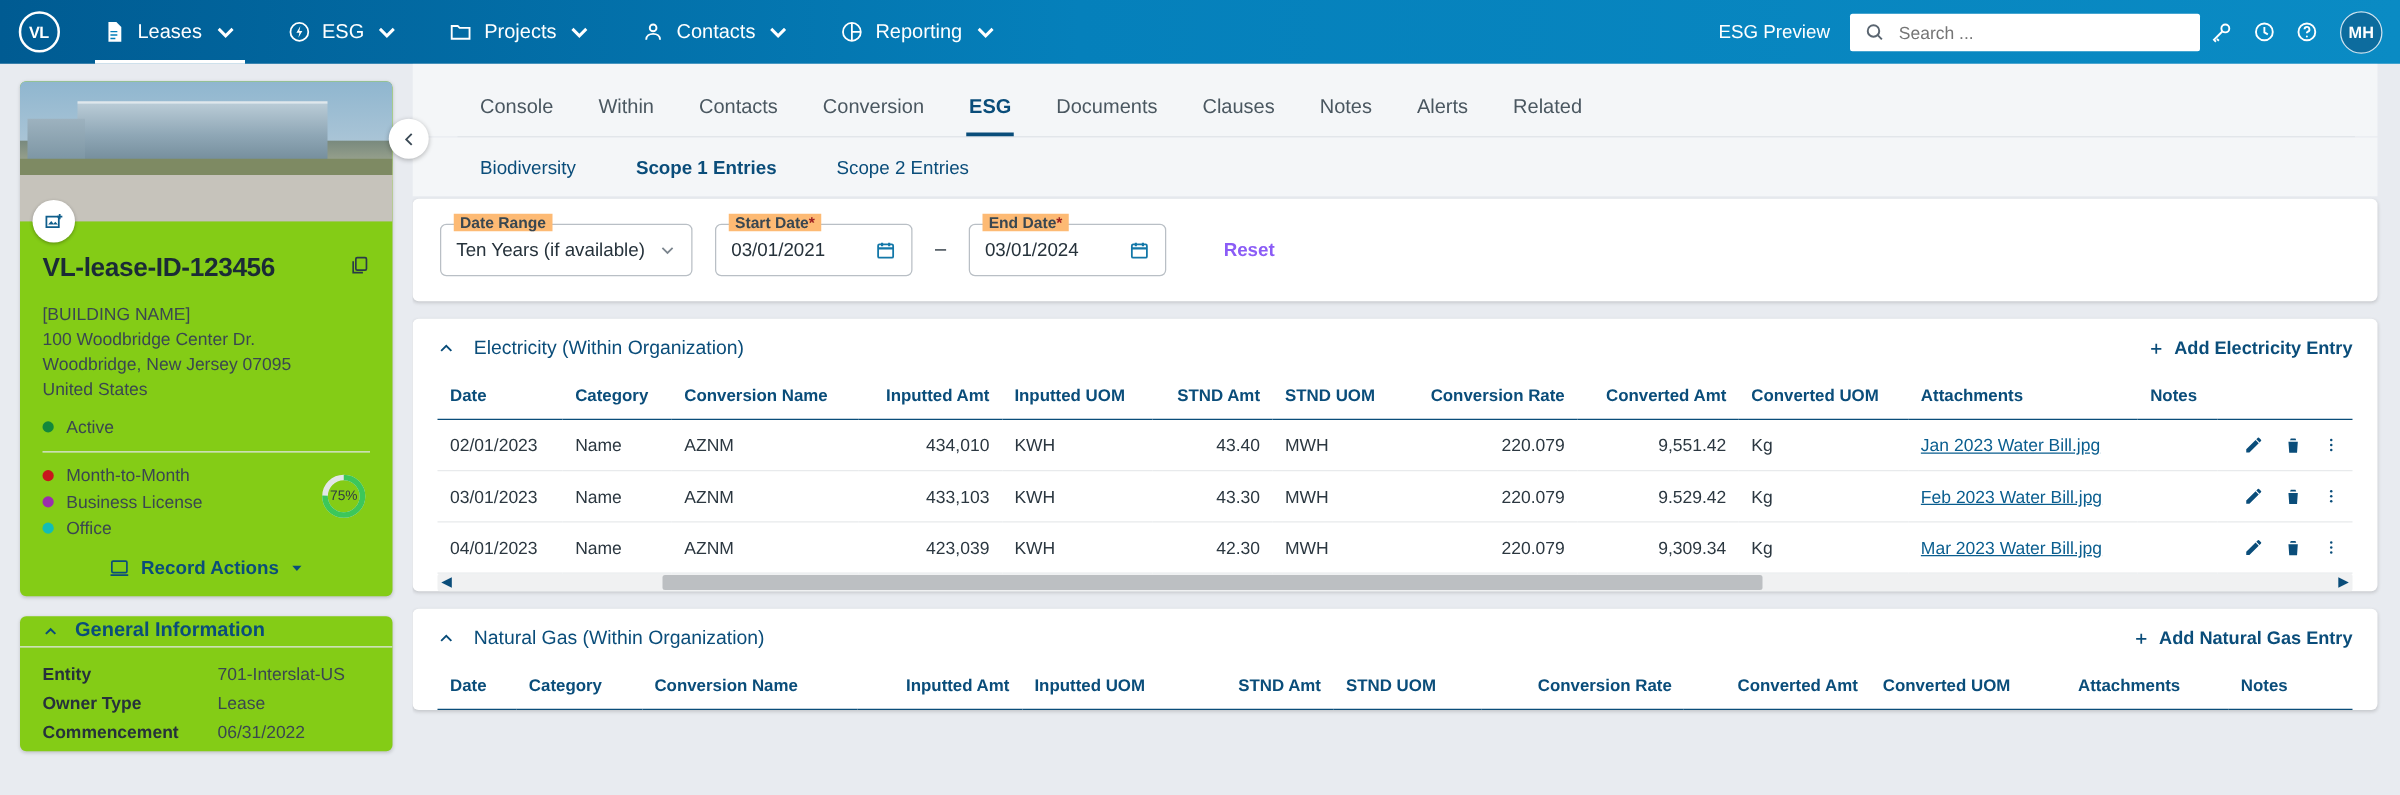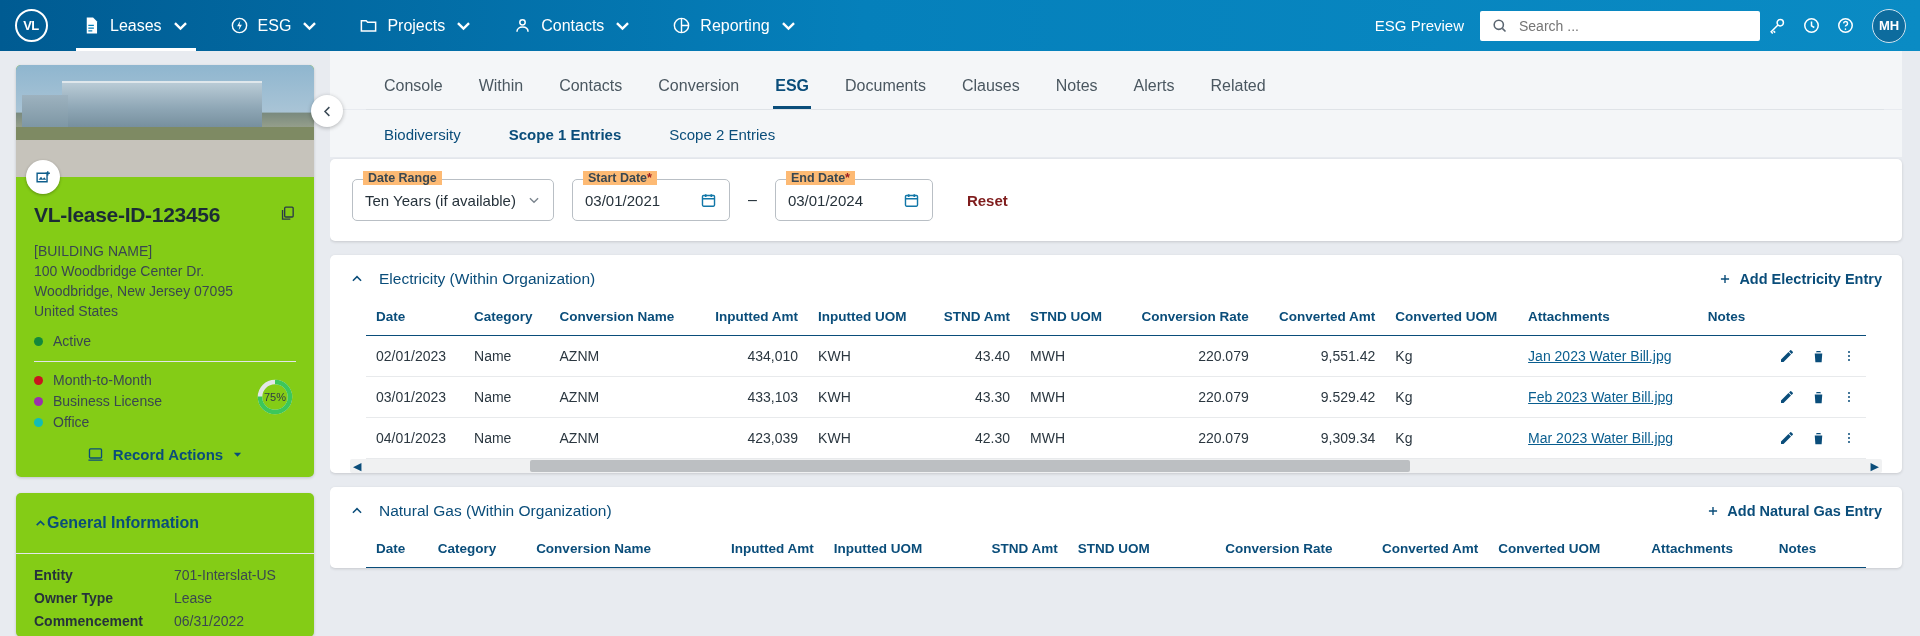--- a/index.html
+++ b/index.html
@@ -112,21 +112,21 @@
   .ring-txt{
     position:absolute;left:0;top:0;width:38px;height:38px;display:flex;
     align-items:center;justify-content:center;font-size:11px;color:#2f3b44;font-weight:500;
   }
   .rec-actions{
     margin-top:16px;display:flex;align-items:center;justify-content:center;gap:9px;
     color:#0a4d7a;font-weight:bold;font-size:15px;cursor:pointer;
   }
   .gi-card{ margin-top:16px; }
   .gi-head{
-    display:flex;align-items:center;padding:21px 18px;font-size:16px;
+    display:flex;align-items:center;gap:13px;padding:3px 18px;font-size:16px;
     color:#0a4d7a;font-weight:bold;border-bottom:1px solid #e4e7ea;cursor:pointer;
   }
   .gi-rows{ padding:10px 18px 4px 18px; }
   .gi-row{ display:flex;font-size:14px;line-height:23px; }
   .gi-k{ width:140px;font-weight:bold;color:#26323b; }
   .gi-v{ color:#3a4750; }
   .tabbar{
     display:flex; align-items:flex-end; gap:0; padding:0 0 0 36px;
     height:58px; background:#f4f6f8;
   }
@@ -154,38 +154,38 @@
     font-size:12.5px;font-weight:bold;color:#3a4750;white-space:nowrap;
   }
   .fl .req{ color:#9e2121; }
   .fbox{
     border:1px solid #b9bfc5;border-radius:5px;height:42px;display:flex;align-items:center;
     padding:0 12px;gap:10px;font-size:15px;color:#26323b;background:#fff;
   }
   .fbox.sel{ width:202px; justify-content:space-between;}
   .fbox.date{ width:158px; justify-content:space-between;}
   .dash{ color:#26323b;font-size:16px; }
-  .reset{ color:#7f1d1d;font-weight:bold;font-size:15px;cursor:pointer;margin-left:16px;}
+  .reset{ color:#8b5cf6;font-weight:bold;font-size:15px;cursor:pointer;margin-left:28px;}
 
   
   .sect{
     background:#fff;border-radius:5px;box-shadow:0 1px 3px rgba(0,0,0,.15);margin-top:14px;
   }
   .sect-head{
     display:flex;align-items:center;padding:15px 20px;
   }
   .sect-title{
     color:#0a4d7a;font-size:15.5px;margin-left:15px;cursor:pointer;
   }
   .caret{ color:#0a4d7a;cursor:pointer;display:flex;align-items:center;}
   .add-btn{
     margin-left:auto;color:#0a4d7a;font-weight:bold;font-size:14.5px;cursor:pointer;
     display:flex;align-items:center;gap:7px;
   }
-  .tbl-wrap{ padding:0 36px; }
+  .tbl-wrap{ padding:0 20px; }
   table{ width:100%; border-collapse:collapse; }
   th{
     text-align:left;font-size:13.5px;color:#0a4d7a;font-weight:bold;
     padding:6px 10px 11px 10px; border-bottom:1.5px solid #0a4d7a; white-space:nowrap;
   }
   td{
     font-size:14px;color:#2b3740;padding:12px 10px;border-bottom:1px solid #e8eaec;white-space:nowrap;
   }
   .num{ text-align:right; }
   .link{ color:#0a5e8f;text-decoration:underline;cursor:pointer; }

